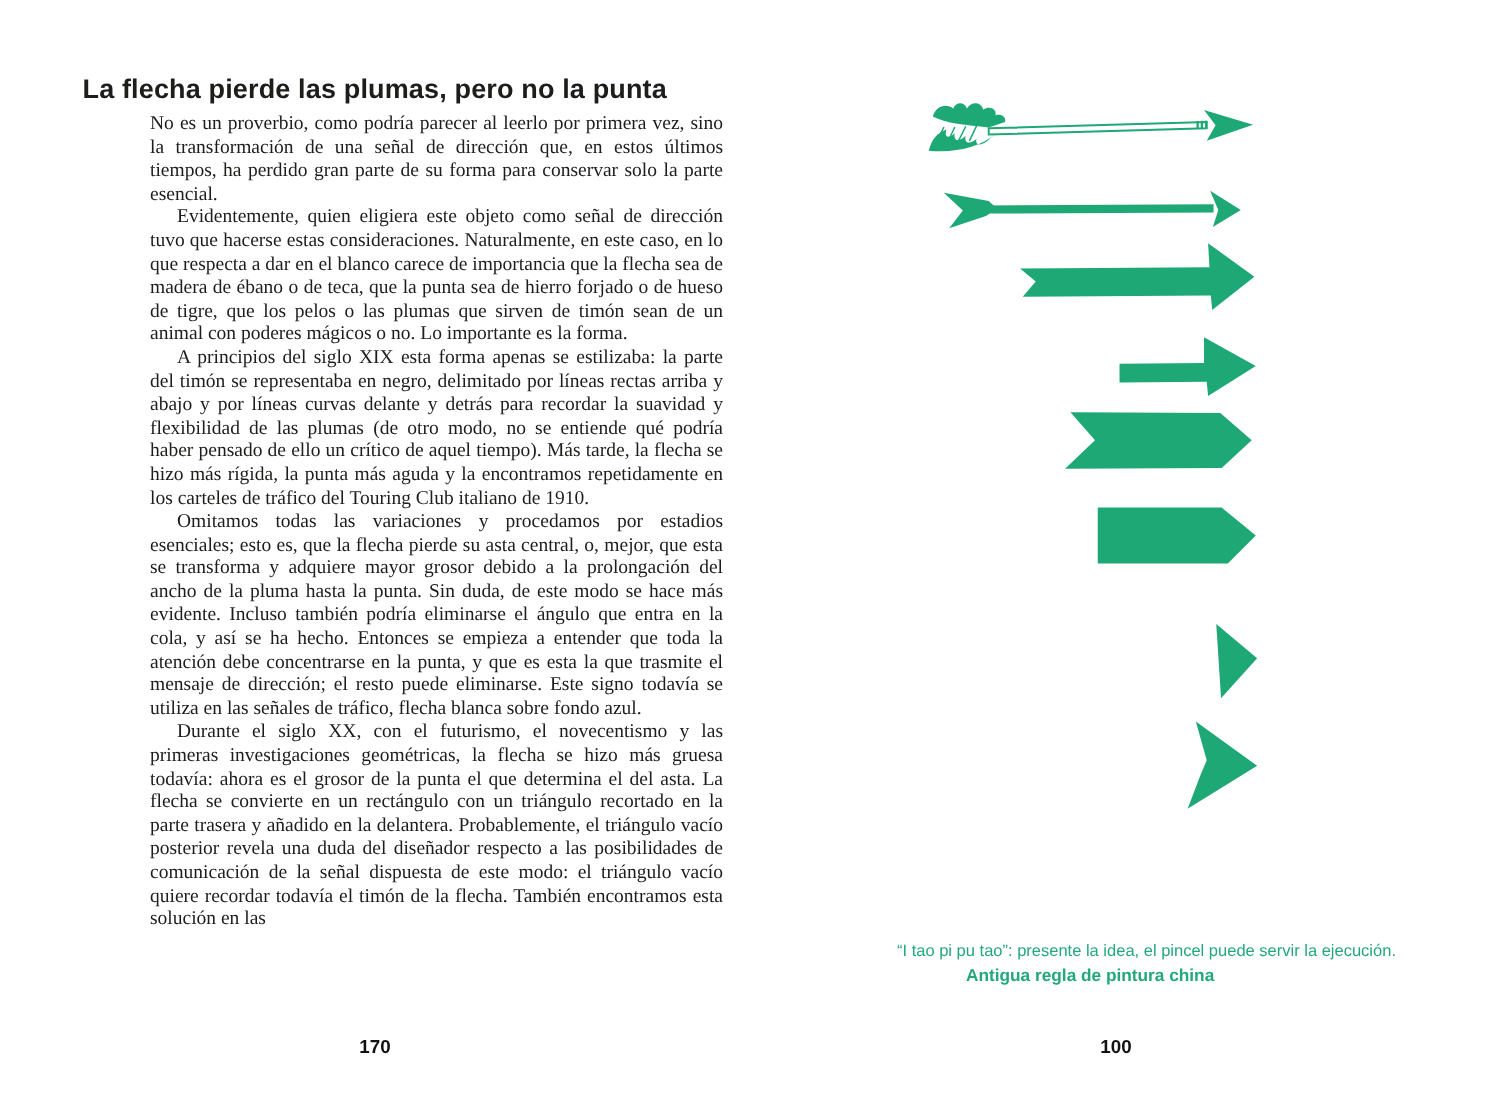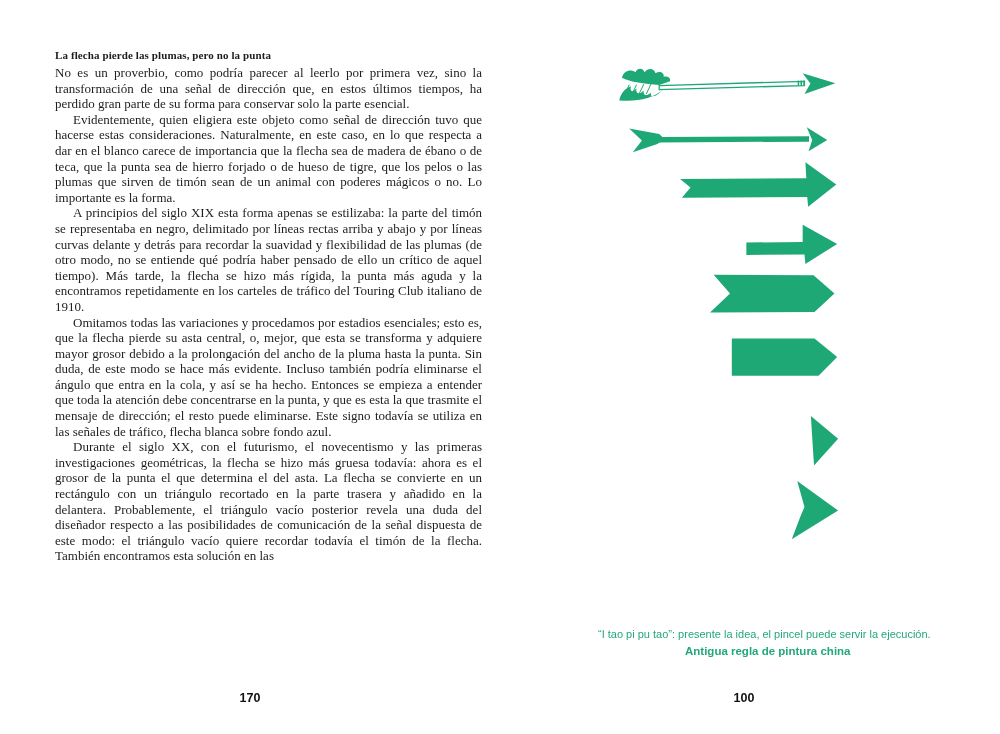--- a/index.html
+++ b/index.html
@@ -7,26 +7,27 @@
     position:relative;
     width:1000px; height:734px;
     background: var(--background, #ffffff);
     overflow:hidden;
     font-family:"Liberation Serif", serif;
   }
   
   .text-col { position:absolute; left:55px; top:49px; width:427px; }
   .chapter-title {
     margin:0 0 4px 0;
-    font-family:Liberation Serif, serif;
-    font-size:11px; font-weight:bold;
+    font-family:Liberation Sans, sans-serif;
+    font-size:18px; font-weight:bold;
     color: var(--text, #1d1d1b);
     letter-spacing:0.1px;
   }
   .body-text {
+    margin-left:45px;
     font-size:13px; line-height:15.6px;
     text-align:justify;
     color: var(--text, #1d1d1b);
   }
   .body-text p { margin:0; text-indent:18px; }
   .body-text p.noindent { text-indent:0; }
   
   .pagenum {
     position:absolute; top:691px; width:90px;
     text-align:center;
@@ -40,21 +41,21 @@
   .arrows-svg { position:absolute; left:600px; top:55px; }
   .ar-fill   { fill: var(--arrow-green, #1ea876); stroke:none; }
   .ar-tube   { fill:#ffffff; stroke: var(--arrow-green, #1ea876); stroke-width:1.4; }
   .ar-line   { fill:none; stroke: var(--arrow-green, #1ea876); stroke-width:1.1; stroke-linecap:round; }
   .caption {
     position:absolute; left:598px; top:628px; width:334px;
     font-family:"Liberation Sans", sans-serif;
     color: var(--caption-green, #23a87c);
   }
   .caption-quote  { font-size:11px; line-height:13px; }
-  .caption-source { font-size:11.5px; font-weight:bold; margin-top:4px; margin-left:87px; }
+  .caption-source { font-size:11.5px; font-weight:bold; margin-top:4px; margin-left:46px; }
 </style>
 </head>
 <body>
 
 <div class="spread">
 
   <div class="text-col">
     <h1 class="chapter-title">La flecha pierde las plumas, pero no la punta</h1>
     <div class="body-text">
       <p class="noindent">No es un proverbio, como podría parecer al leerlo por primera vez, sino la transformación de una señal de dirección que, en estos últimos tiempos, ha perdido gran parte de su forma para conservar solo la parte esencial.</p>

